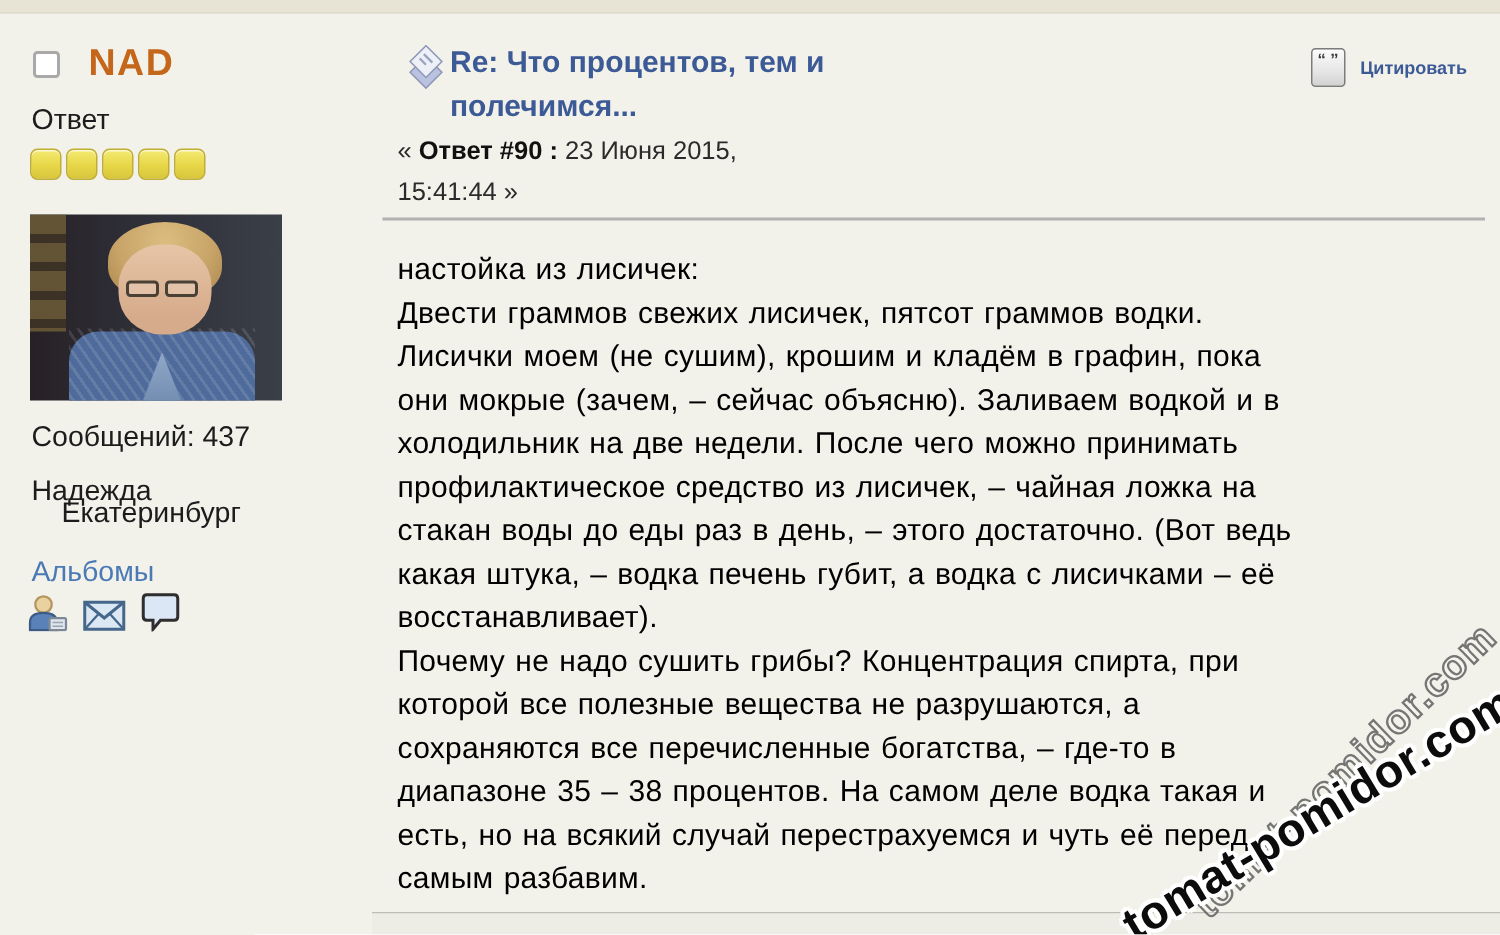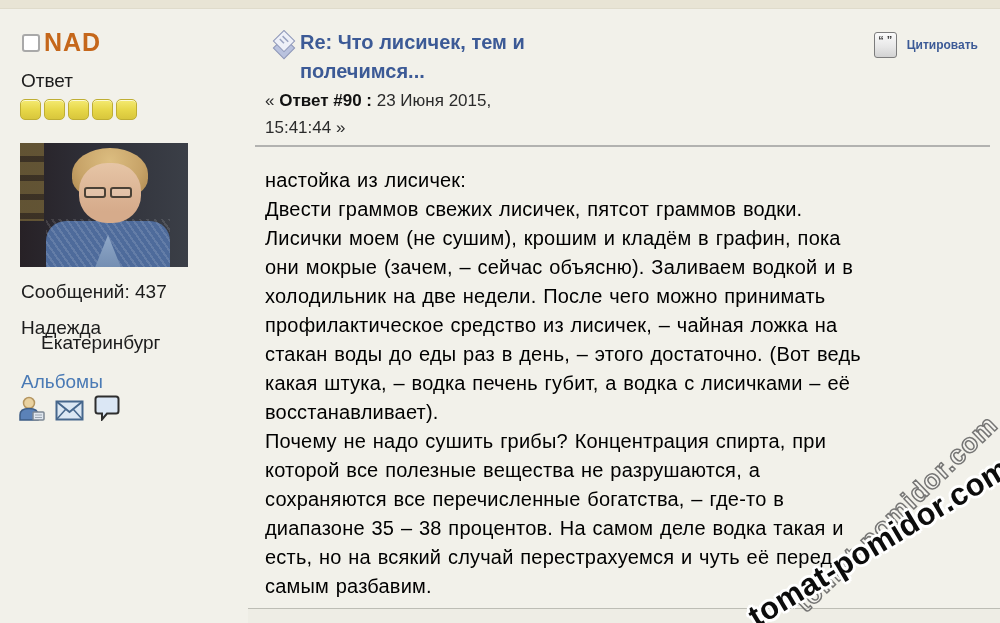--- a/index.html
+++ b/index.html
@@ -8,21 +8,21 @@
   #screen {
     position:relative; width:1000px; height:623px;
     background:#f2f1ea; overflow:hidden; color:#1b1b1b;
   }
   .topstrip {
     position:absolute; left:0; top:0; width:1000px; height:9px;
     background:#e8e4d5; border-bottom:1px solid #dfdbcb;
   }
 
   
-  .userrow { position:absolute; left:22px; top:28px; display:flex; align-items:center; gap:4px; }
+  .userrow { position:absolute; left:22px; top:28px; display:flex; align-items:center; gap:19px; }
   .checkbox {
     width:18px; height:18px; background:#ffffff;
     border:2px solid #a9a9a9; border-radius:3px;
   }
   .username { font-size:25px; font-weight:bold; color:#c5671b; letter-spacing:1px; }
   .rank { position:absolute; left:21px; top:70px; font-size:19px; color:#1c1c1c; }
   .stars { position:absolute; left:20px; top:99px; display:flex; gap:3px; }
   .star {
     width:21px; height:21px; border-radius:5px;
     background:linear-gradient(180deg,#f4ea72 0%,#e6d647 55%,#d8c63c 100%);
@@ -172,21 +172,21 @@
     <svg width="32" height="32" viewBox="0 0 32 32">
       <g transform="rotate(45 16 16)">
         <rect x="10" y="10" width="15" height="15" fill="#b9c2de" stroke="#8e97b8" stroke-width="1"></rect>
         <rect x="5" y="5" width="15" height="15" fill="#eef0f8" stroke="#8e97b8" stroke-width="1"></rect>
         <line x1="8" y1="10" x2="16" y2="10" stroke="#9aa3c0" stroke-width="1.5"></line>
         <line x1="8" y1="14" x2="14" y2="14" stroke="#9aa3c0" stroke-width="1.5"></line>
       </g>
     </svg>
   </div>
 
-  <div class="post-title">Re: Что лисичек, тем и
+  <div class="post-title">Re: Что процентов, тем и
 полечимся...</div>
 
   <div class="reply-meta"><span>« </span><b>Ответ #90 :</b><span> 23 Июня 2015,
 15:41:44 »</span></div>
 
   <div class="quote-btn">
     <span class="quote-icon">“ ”</span>
     <span class="quote-label">Цитировать</span>
   </div>
 

